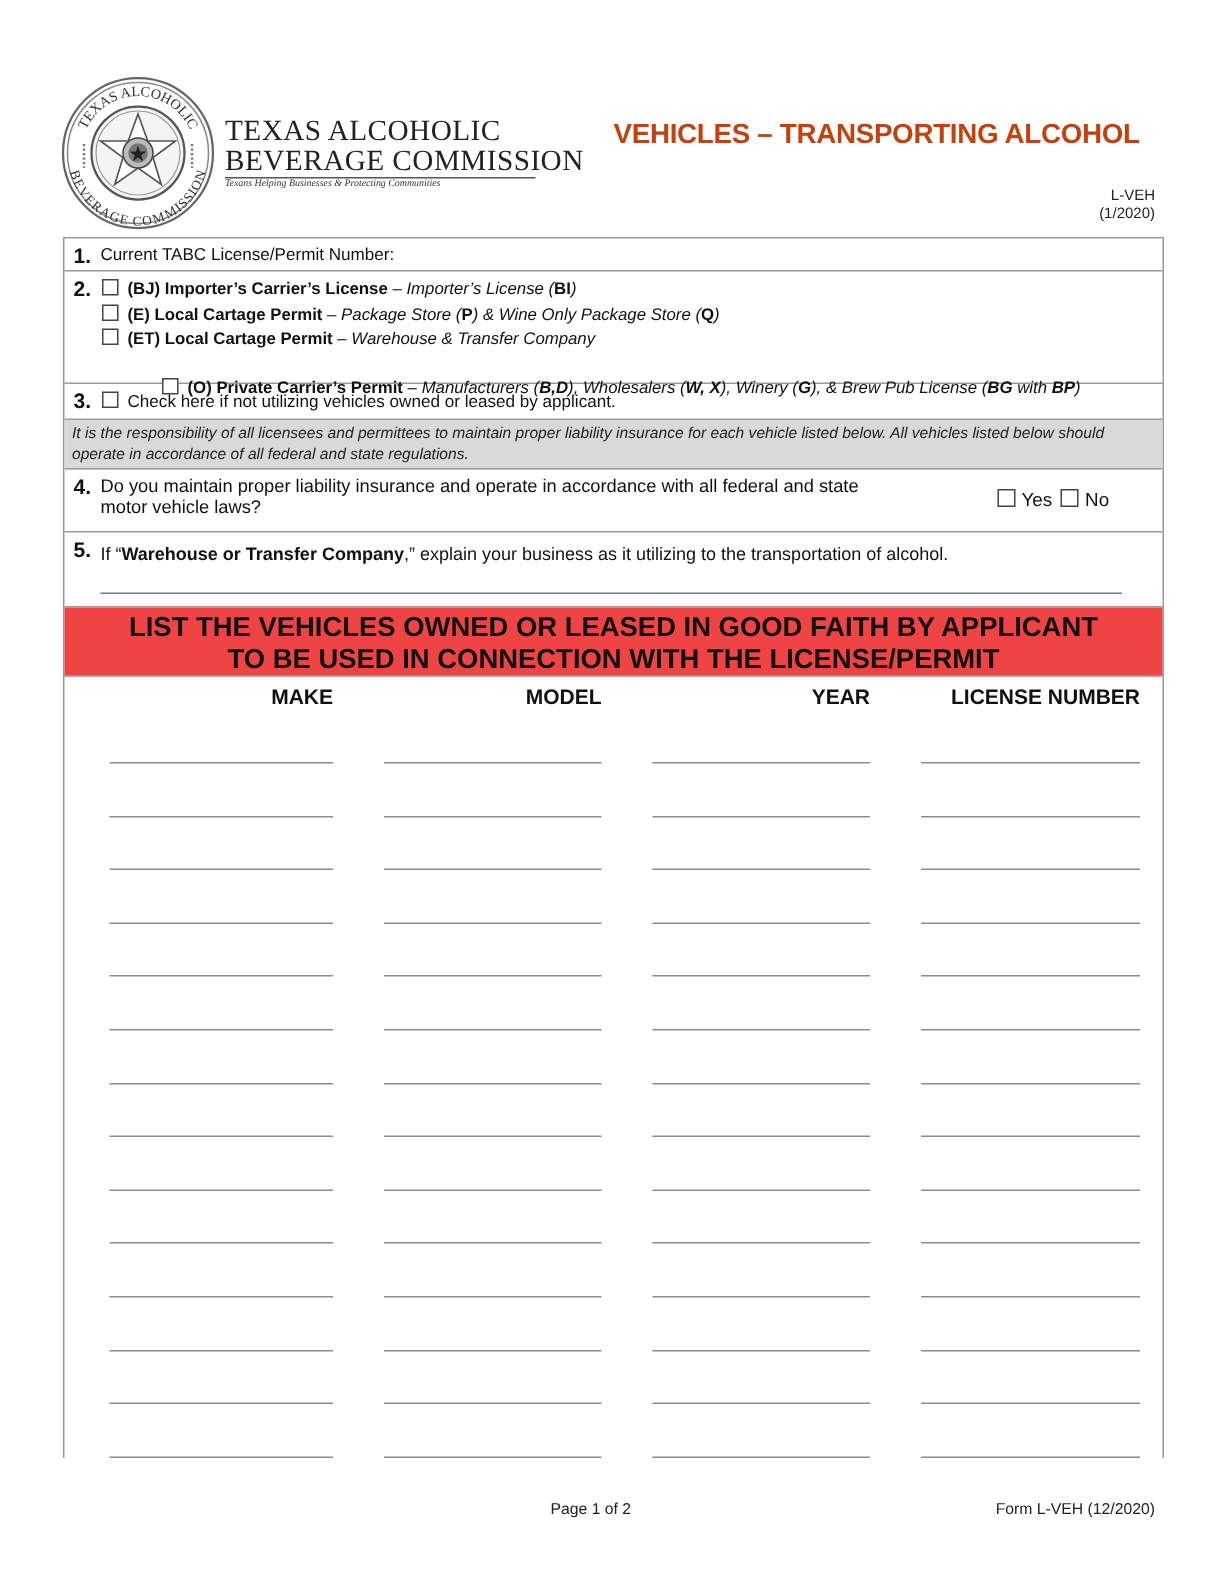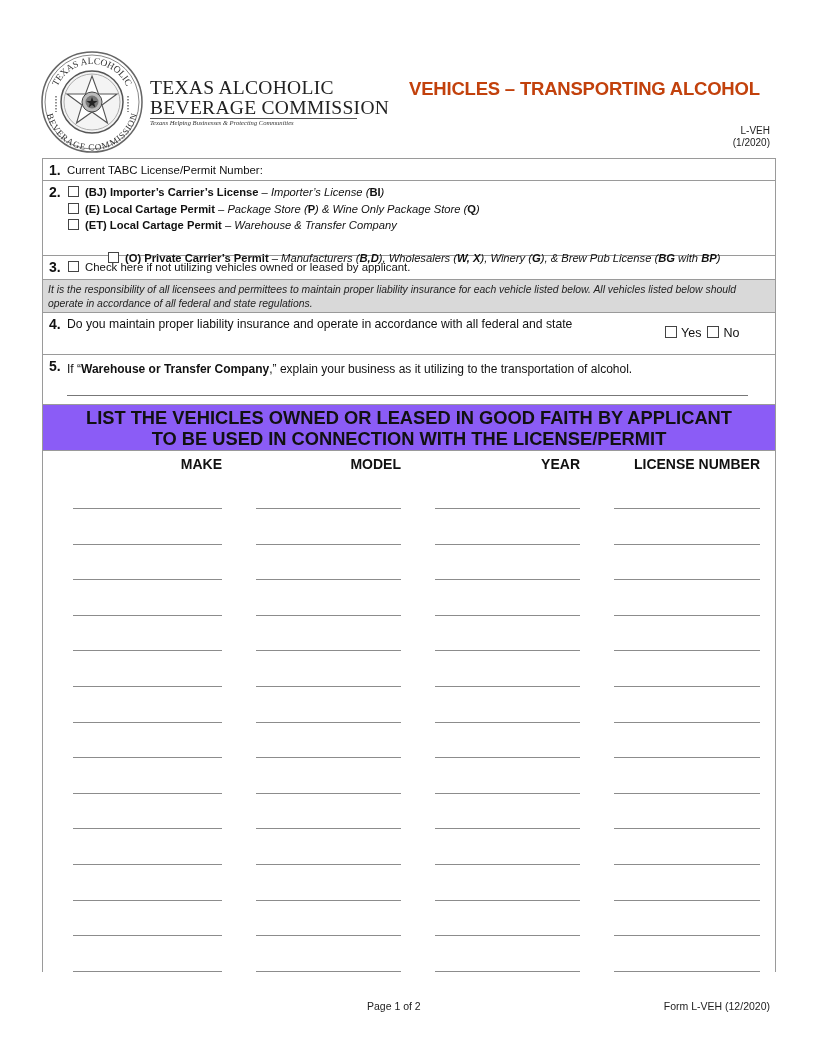--- a/index.html
+++ b/index.html
@@ -44,21 +44,21 @@
     .r4 .q { position: absolute; left: 24px; top: 4px; font-size: 12.2px; line-height: 14px; width: 580px; }
     .r4 .yn { position: absolute; left: 622px; top: 13px; font-size: 12.5px; }
     .r4 .yn .cb { width: 12px; height: 12px; margin-right: 4px; }
     .r4 .yn .gap { display: inline-block; width: 6px; }
 
     .r5 { height: 50px; }
     .r5 .num { top: 3px; }
     .r5 .q { position: absolute; left: 24px; top: 7px; font-size: 12px; }
     .r5 .fill { position: absolute; left: 24px; top: 40px; width: 681px; height: 1px; background: #777; }
 
-    .list-head { height: 46px; background: #8b5cf6; text-align: center; font-weight: bold; font-size: 18.3px; line-height: 21px; padding-top: 2px; color: #111; }
+    .list-head { height: 46px; background: #ef4444; text-align: center; font-weight: bold; font-size: 18.3px; line-height: 21px; padding-top: 2px; color: #111; }
 
     .table { position: relative; height: 520px; border-bottom: none; }
     .col-h { position: absolute; top: 5px; font-weight: bold; font-size: 14px; text-align: right; }
     .fl { position: absolute; height: 1px; background: #8c8c8c; }
 
     
     .form.open { border-bottom: none; }
 
     
     .page-no { left: 367px; top: 1000px; font-size: 10.5px; color: #222; }
@@ -137,20 +137,21 @@
       <span class="cb"></span><span>Check here if not utilizing vehicles owned or leased by applicant.</span>
     </div>
   </div>
 
   <div class="row note">It is the responsibility of all licensees and permittees to maintain proper liability insurance for each vehicle listed below.  All vehicles listed below should operate in accordance of all federal and state regulations.</div>
 
   <div class="row r4">
     <span class="num">4.</span>
     <div class="q">
       <div>Do you maintain proper liability insurance and operate in accordance with all federal and state</div>
+      <div>motor vehicle laws?</div>
     </div>
     <div class="yn">
       <span class="cb"></span><span>Yes</span><span class="gap"></span><span class="cb"></span><span>No</span>
     </div>
   </div>
 
   <div class="row r5">
     <span class="num">5.</span>
     <div class="q"><span>If “</span><span class="b">Warehouse or Transfer Company</span><span>,” explain your business as it utilizing to the transportation of alcohol.</span></div>
     <div class="fill"></div>

